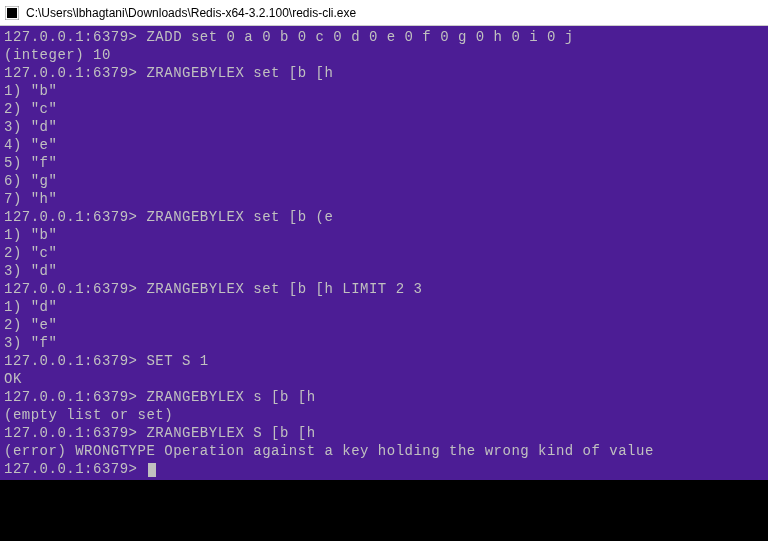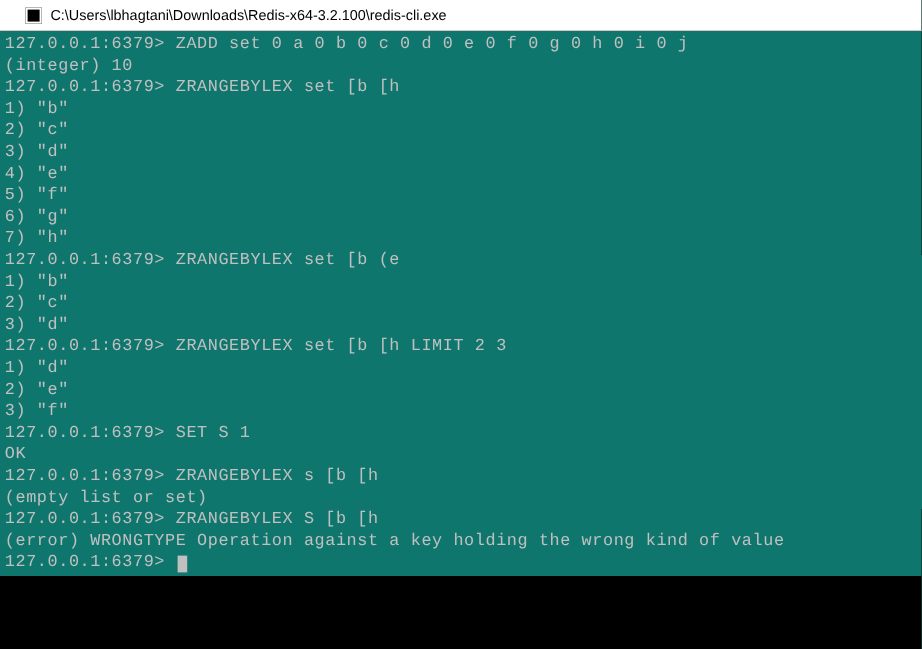--- a/index.html
+++ b/index.html
@@ -10,39 +10,39 @@
       font-size: 14px;
       background: #000;
       overflow: hidden;
     }
     .titlebar {
       background: #fff;
       color: #000;
       height: 26px;
       display: flex;
       align-items: center;
-      padding: 0 20px;
+      padding: 0 4px;
       border-bottom: 1px solid #ccc;
     }
     .titlebar-icon {
       width: 16px;
       height: 16px;
       margin-right: 6px;
       display: inline-flex;
       align-items: center;
       justify-content: center;
     }
     .titlebar-icon svg { display: block; }
     .titlebar-text {
       font-family: 'Segoe UI', Tahoma, sans-serif;
       font-size: 12px;
       color: #000;
     }
     .terminal {
-      background: #0f766e;
+      background: #4c1d95;
       color: #c0c0c0;
       padding: 2px 4px;
       line-height: 18px;
       white-space: pre;
       letter-spacing: 0.5px;
     }
     .terminal .line {
       display: block;
     }
     .cursor {

